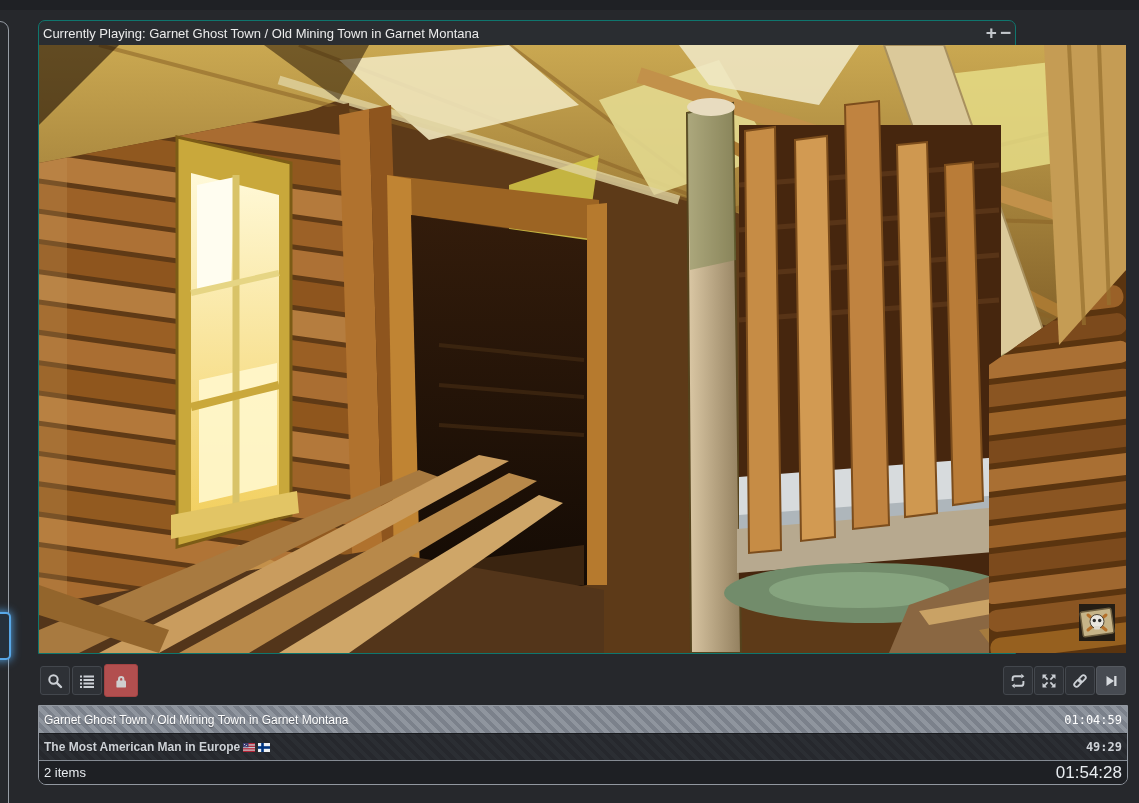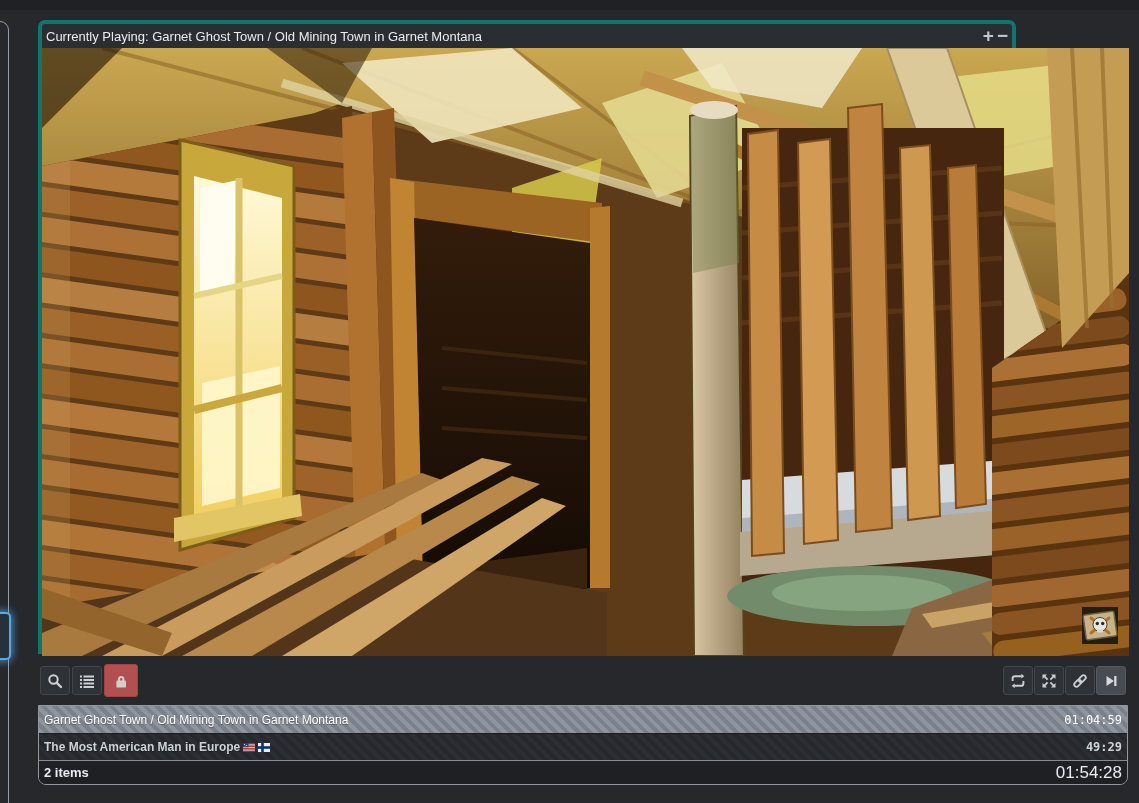--- a/index.html
+++ b/index.html
@@ -16,21 +16,21 @@
   }
   .focus-chip{
     position:absolute;left:-9px;top:612px;width:16px;height:44px;
     background:#26313c;border:2px solid #58a8e8;border-radius:5px;
     box-shadow:0 0 8px 1px rgba(85,165,230,.85);
   }
 
   
   .player{
     position:absolute;left:38px;top:20px;width:978px;height:634px;
-    box-sizing:border-box;border:4px solid #0f766e;border-radius:7px 7px 0 0;
+    box-sizing:border-box;border:1px solid #0f766e;border-radius:7px 7px 0 0;
     background:#2a2d31;
   }
   .player-titlebar{
     position:absolute;left:0;top:0;right:0;height:24px;
     display:flex;align-items:center;padding:0 4px;box-sizing:border-box;
   }
   .player-title{color:#ececec;font-size:13px;white-space:nowrap;}
   .win-controls{margin-left:auto;display:flex;align-items:center;gap:3px;}
   .win-btn{
     color:#c3c7cc;font-size:19px;font-weight:bold;line-height:18px;
@@ -66,21 +66,21 @@
     background:repeating-linear-gradient(45deg,#2b2e33 0 4px,#26282d 4px 8px);
     color:#ced2d7;
     font-weight:bold;
   }
   .pl-title{font-size:12px;white-space:nowrap;text-shadow:0 1px 1px rgba(0,0,0,.35);display:flex;align-items:center;gap:3px;}
   .pl-time{font-family:"DejaVu Sans Mono",monospace;font-size:12px;margin-left:12px;}
   .pl-footer{
     display:flex;align-items:center;justify-content:space-between;padding:0 5px;
     height:23px;background:#1e2024;border-top:1px solid #858b93;color:#e8ecf0;
   }
-  .pl-count{font-size:13px;font-weight:bold;}
+  .pl-count{font-size:13px;}
   .pl-total{font-size:17px;}
   .flag{display:inline-block;vertical-align:middle;}
 </style>
 </head>
 <body>
 
 <div class="top-strip"></div>
 
 <div class="side-panel"></div>
 <div class="focus-chip"></div>

